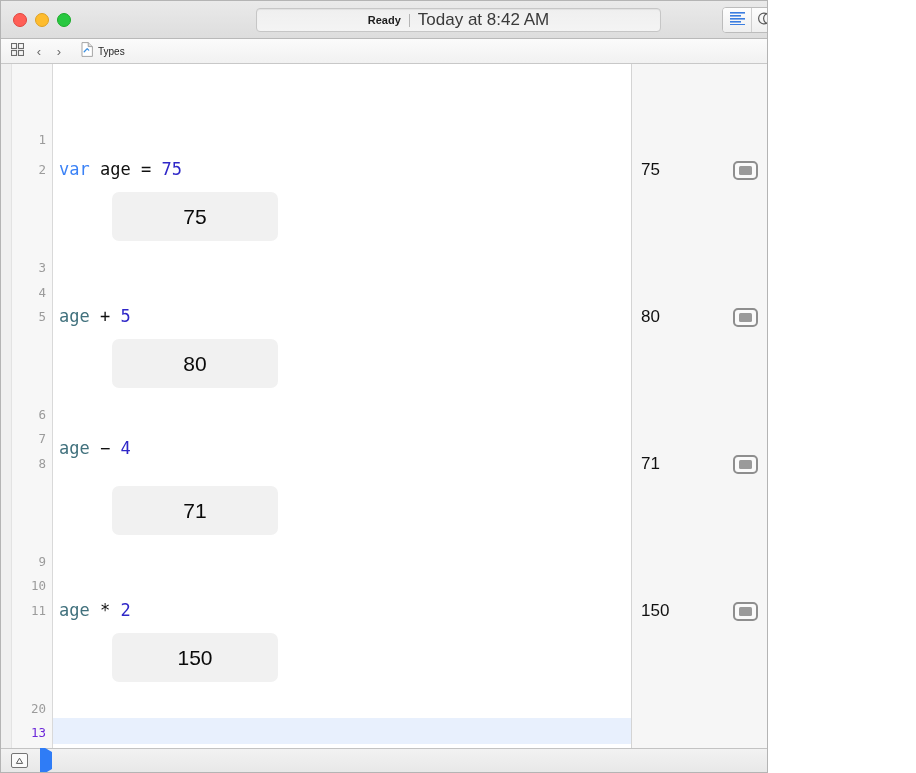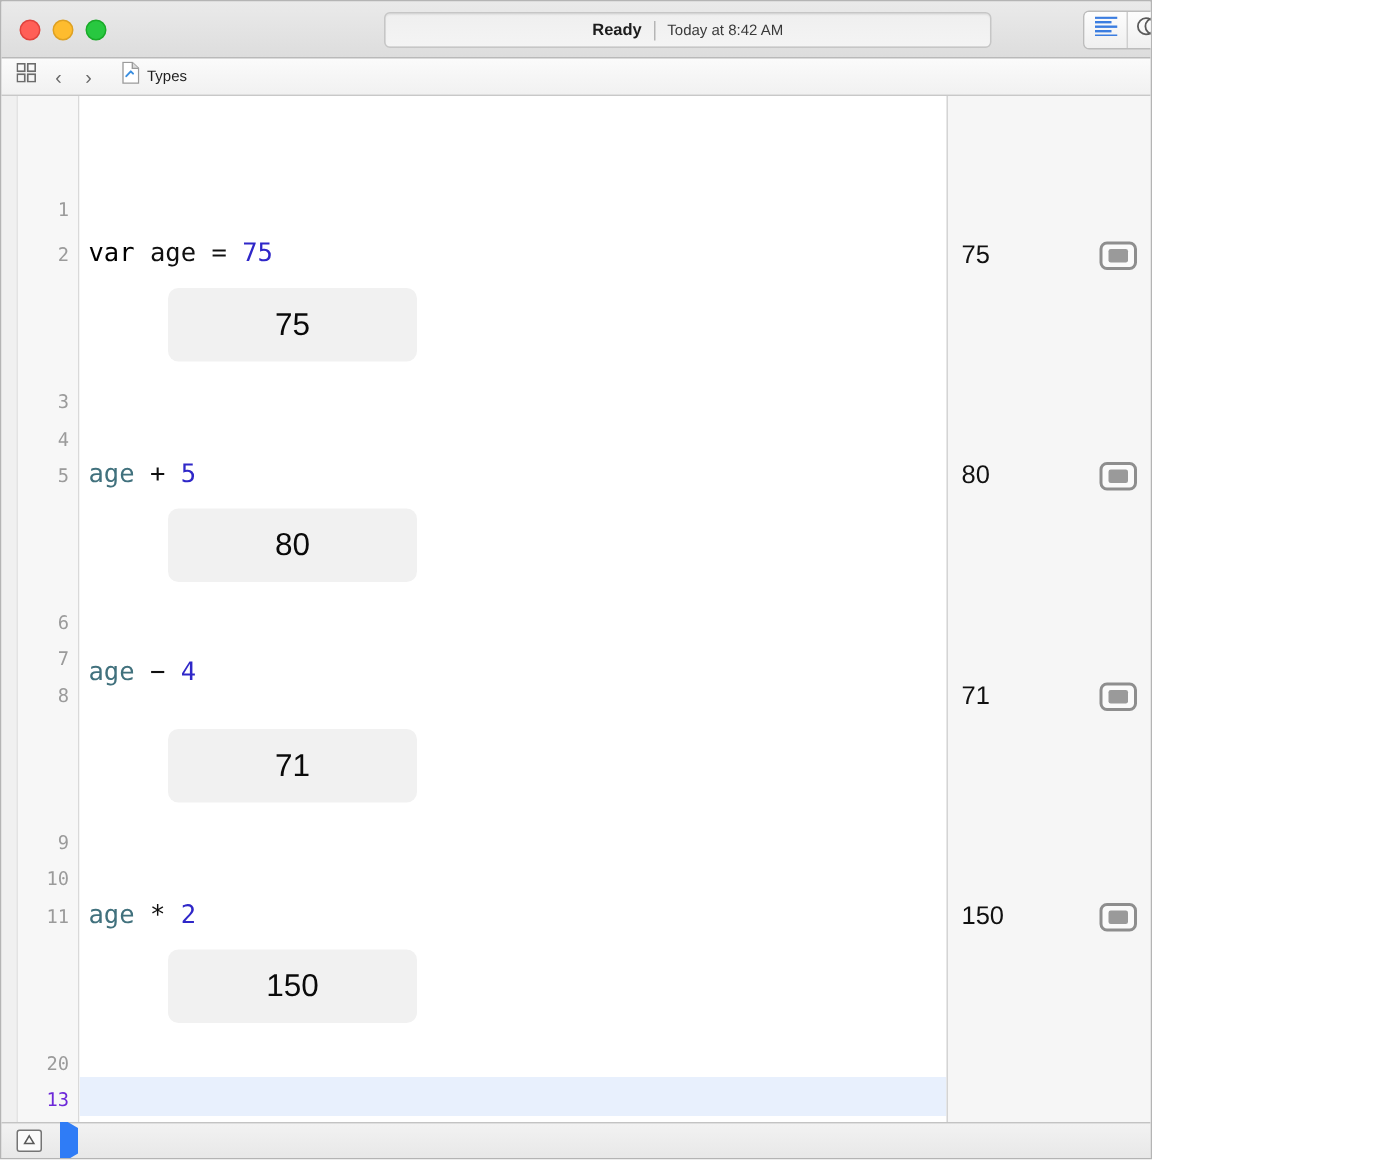--- a/index.html
+++ b/index.html
@@ -73,21 +73,21 @@
     font-weight: bold;
     font-size: 11px;
     color: #1d1d1d;
   }
   #status-field .divider {
     width: 1px;
     height: 13px;
     background: #b5b5b5;
   }
   #status-field .timestamp {
-    font-size: 10px;
+    font-size: 17px;
     color: #3a3a3a;
   }
 
   .tb-group {
     position: absolute;
     top: 6px;
     display: flex;
     height: 24px;
     border: 1px solid #bcbcbc;
     border-radius: 4px;
@@ -203,21 +203,21 @@
     position: absolute;
     left: 0;
     font-family: "DejaVu Sans Mono", monospace;
     font-size: 17px;
     line-height: 1;
     white-space: pre;
     color: #0f0f0f;
   }
   .code-line .pad { padding-left: 6px; }
 
-  .tok-kw    { color: #000000; }
+  .tok-kw    { color: #3b82f6; }
   .tok-plain { color: #101010; }
   .tok-num   { color: #2f27c8; }
   .tok-var   { color: #41717d; }
   .tok-op    { color: #101010; }
 
   .result-bubble {
     position: absolute;
     left: 59px;
     width: 166px;
     height: 49px;

